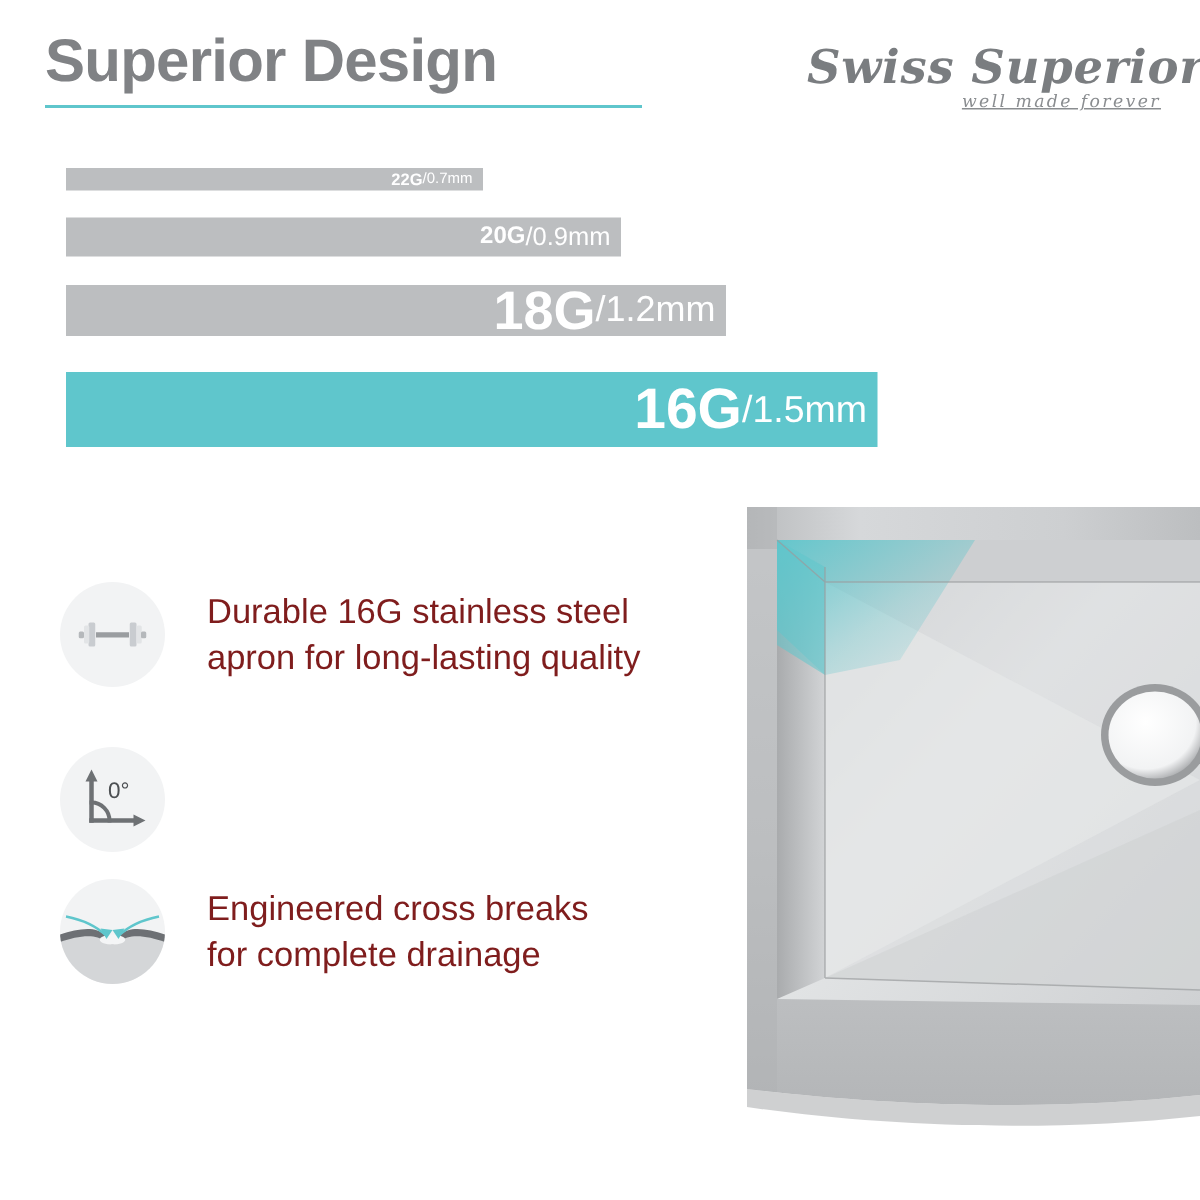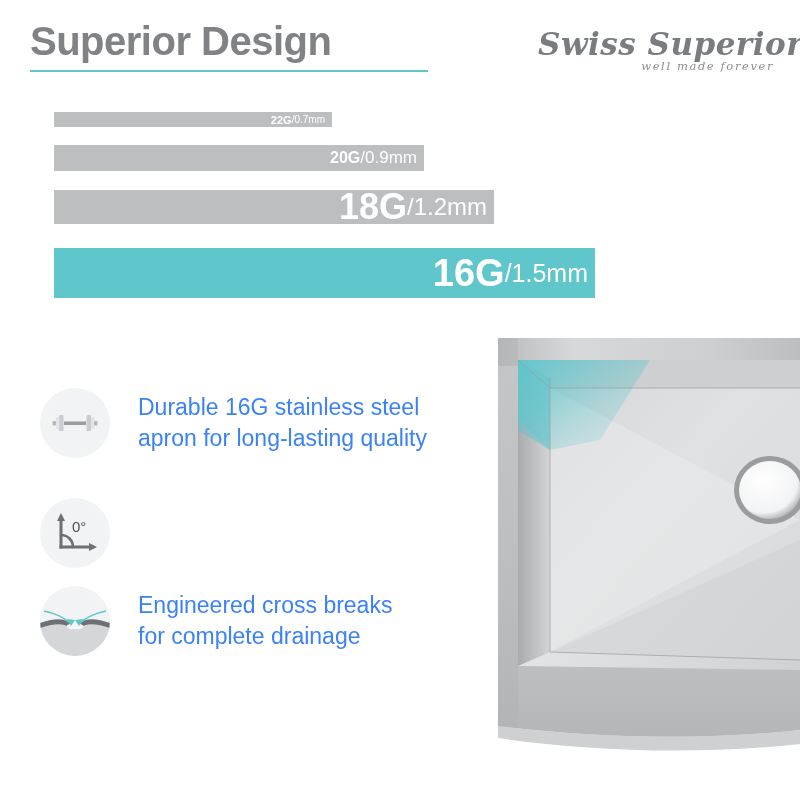--- a/index.html
+++ b/index.html
@@ -68,33 +68,34 @@
 
   .logo-tagline {
     font-family: "DejaVu Serif", serif;
     font-style: italic;
     font-size: 11.5px;
     color: #8a8d90;
     letter-spacing: 1.6px;
     margin-top: -2px;
     padding-right: 4px;
     white-space: nowrap;
+    text-decoration: underline;
   }
 
   
   .gauge-chart {
     position: absolute;
     left: 0; top: 100px;
     width: 560px;
     height: 205px;
   }
 
   .gauge-row {
     position: absolute;
-    left: 54px;
+    left: 44px;
     display: flex;
     align-items: center;
     justify-content: flex-end;
     padding-right: 7px;
     color: #ffffff;
     white-space: nowrap;
   }
 
   .gauge-bar-0 { top: 12px;  width: 278px; height: 15px; background: #BCBEC0; }
   .gauge-bar-1 { top: 45px;  width: 370px; height: 26px; background: #BCBEC0; }
@@ -138,21 +139,21 @@
     background: #f2f3f4;
     flex: 0 0 70px;
     overflow: hidden;
     position: relative;
   }
 
   .feature-text {
     margin-left: 28px;
     font-size: 23px;
     line-height: 31px;
-    color: #3b82f6;
+    color: #7f1d1d;
     white-space: pre-line;
   }
 
   
   .sink-figure {
     position: absolute;
     right: 0;
     top: 330px;
     width: 340px;
     height: 440px;

